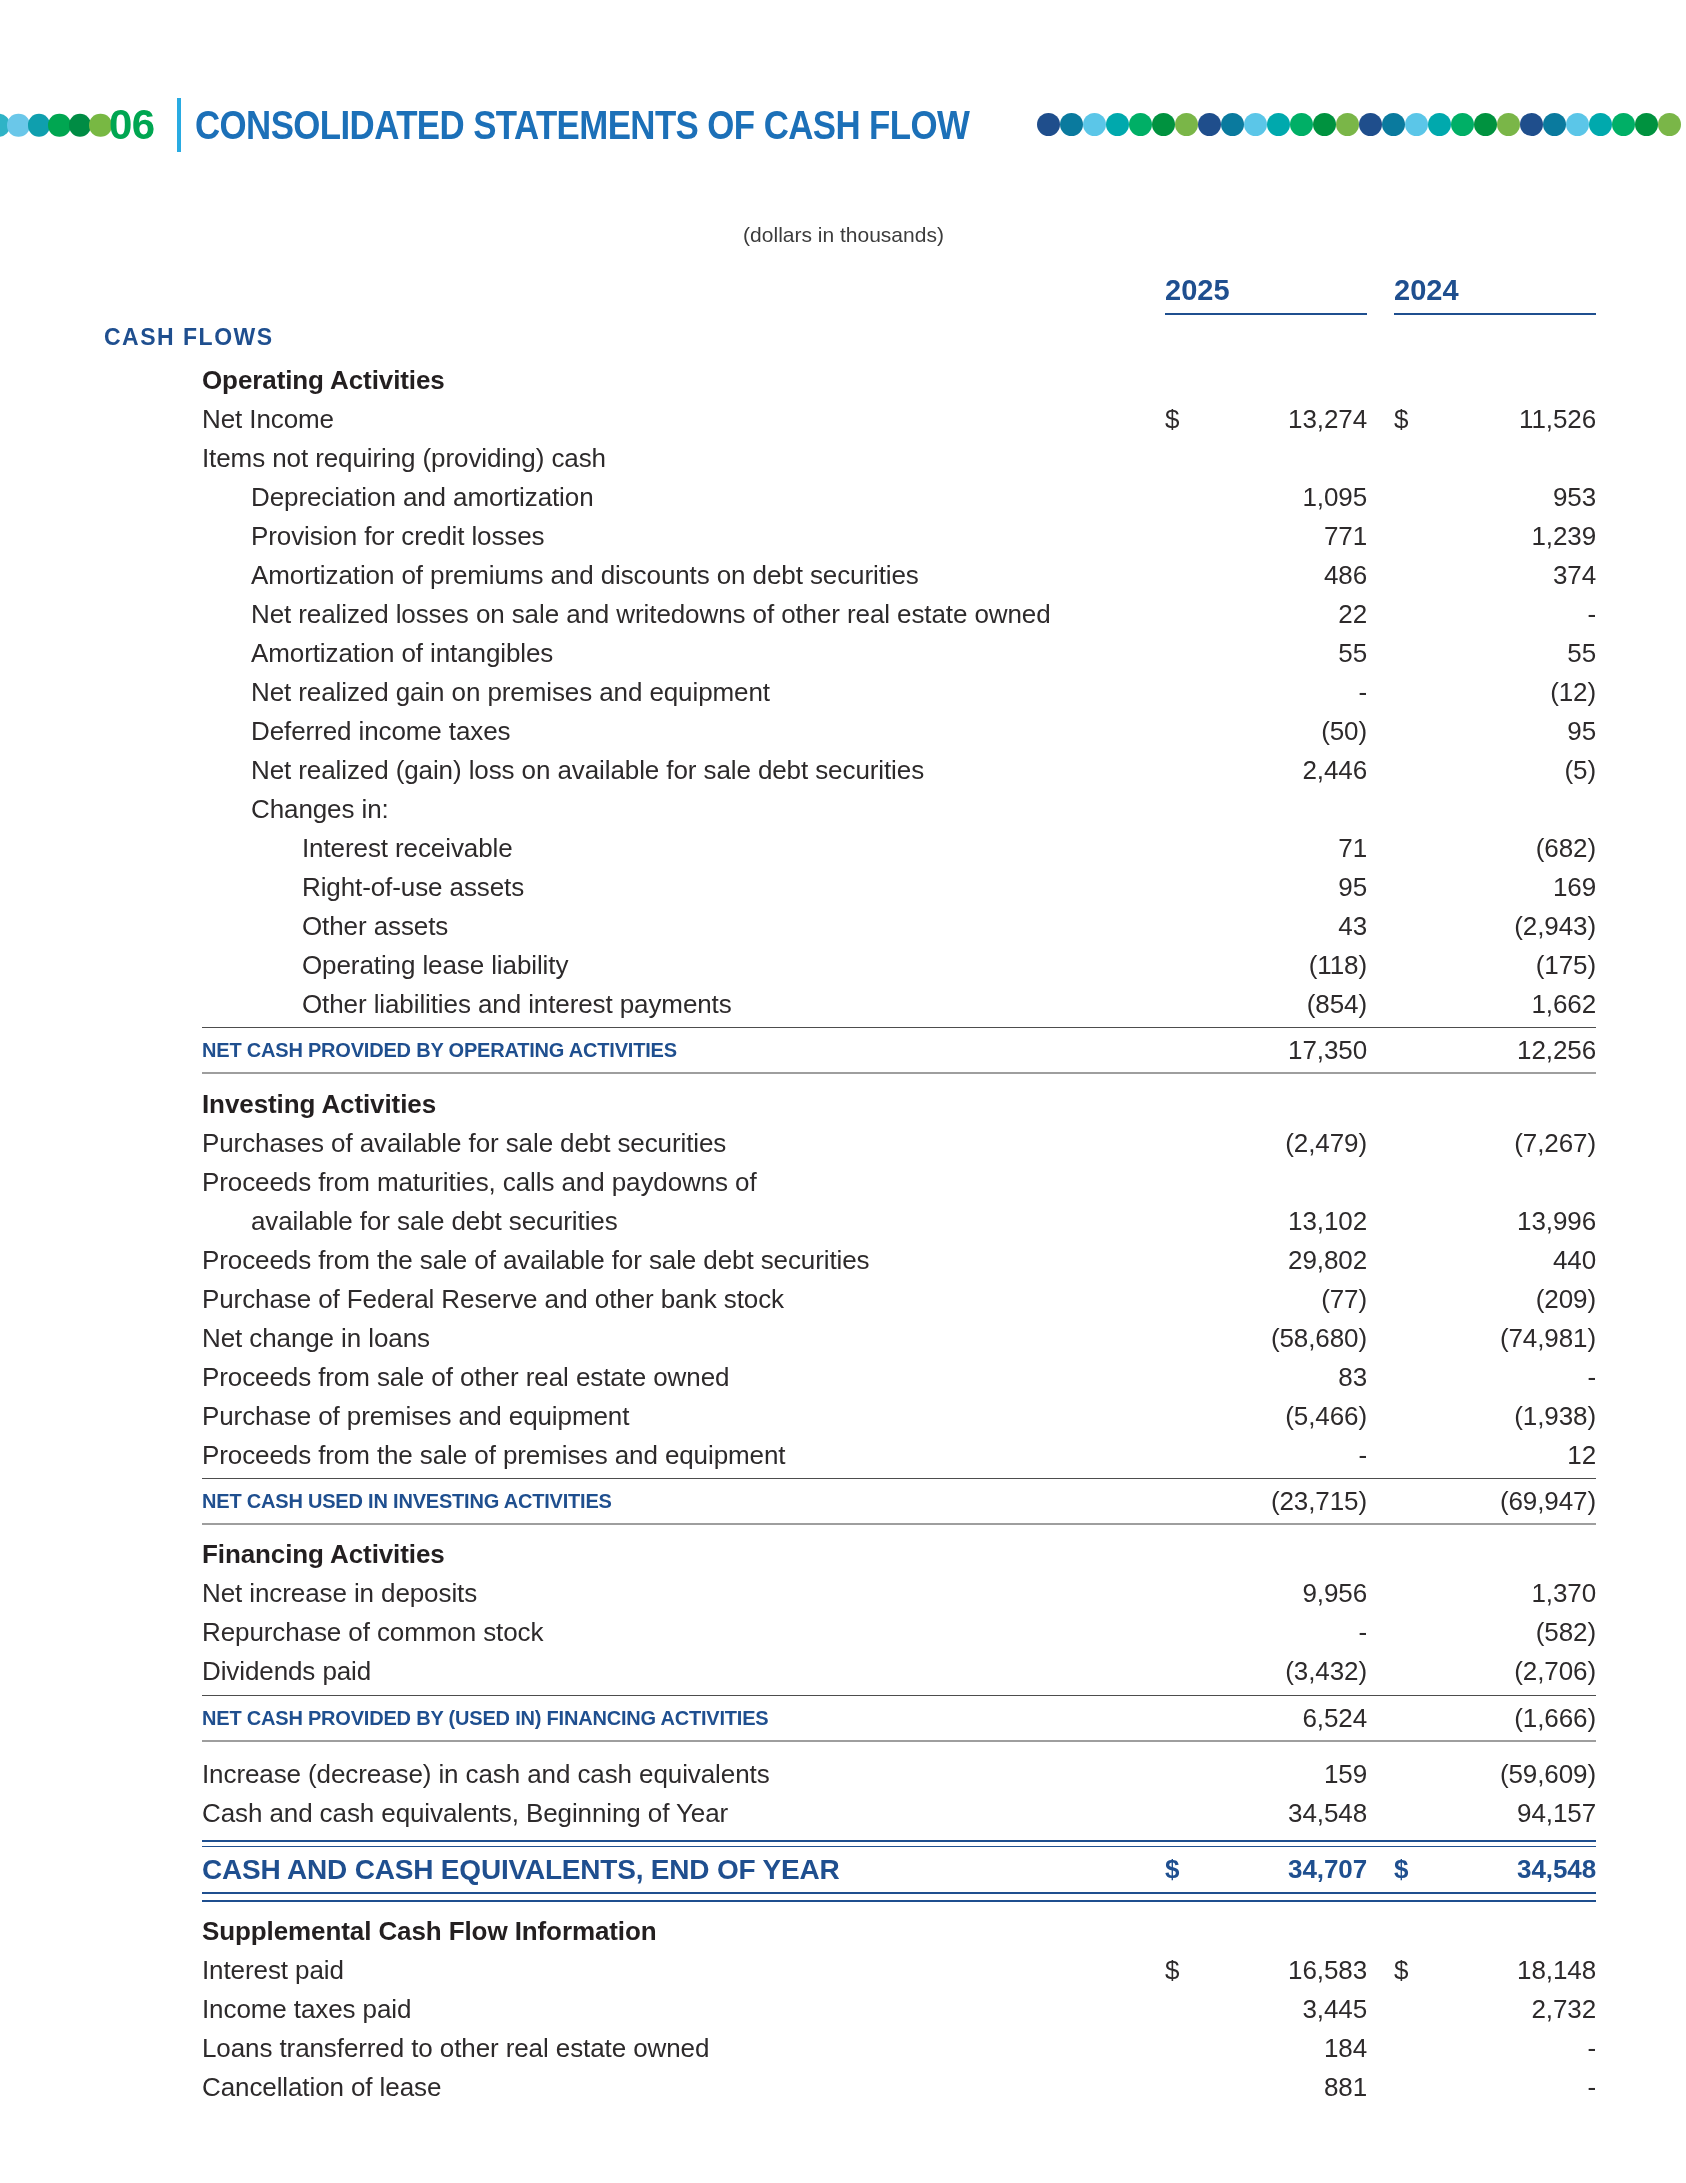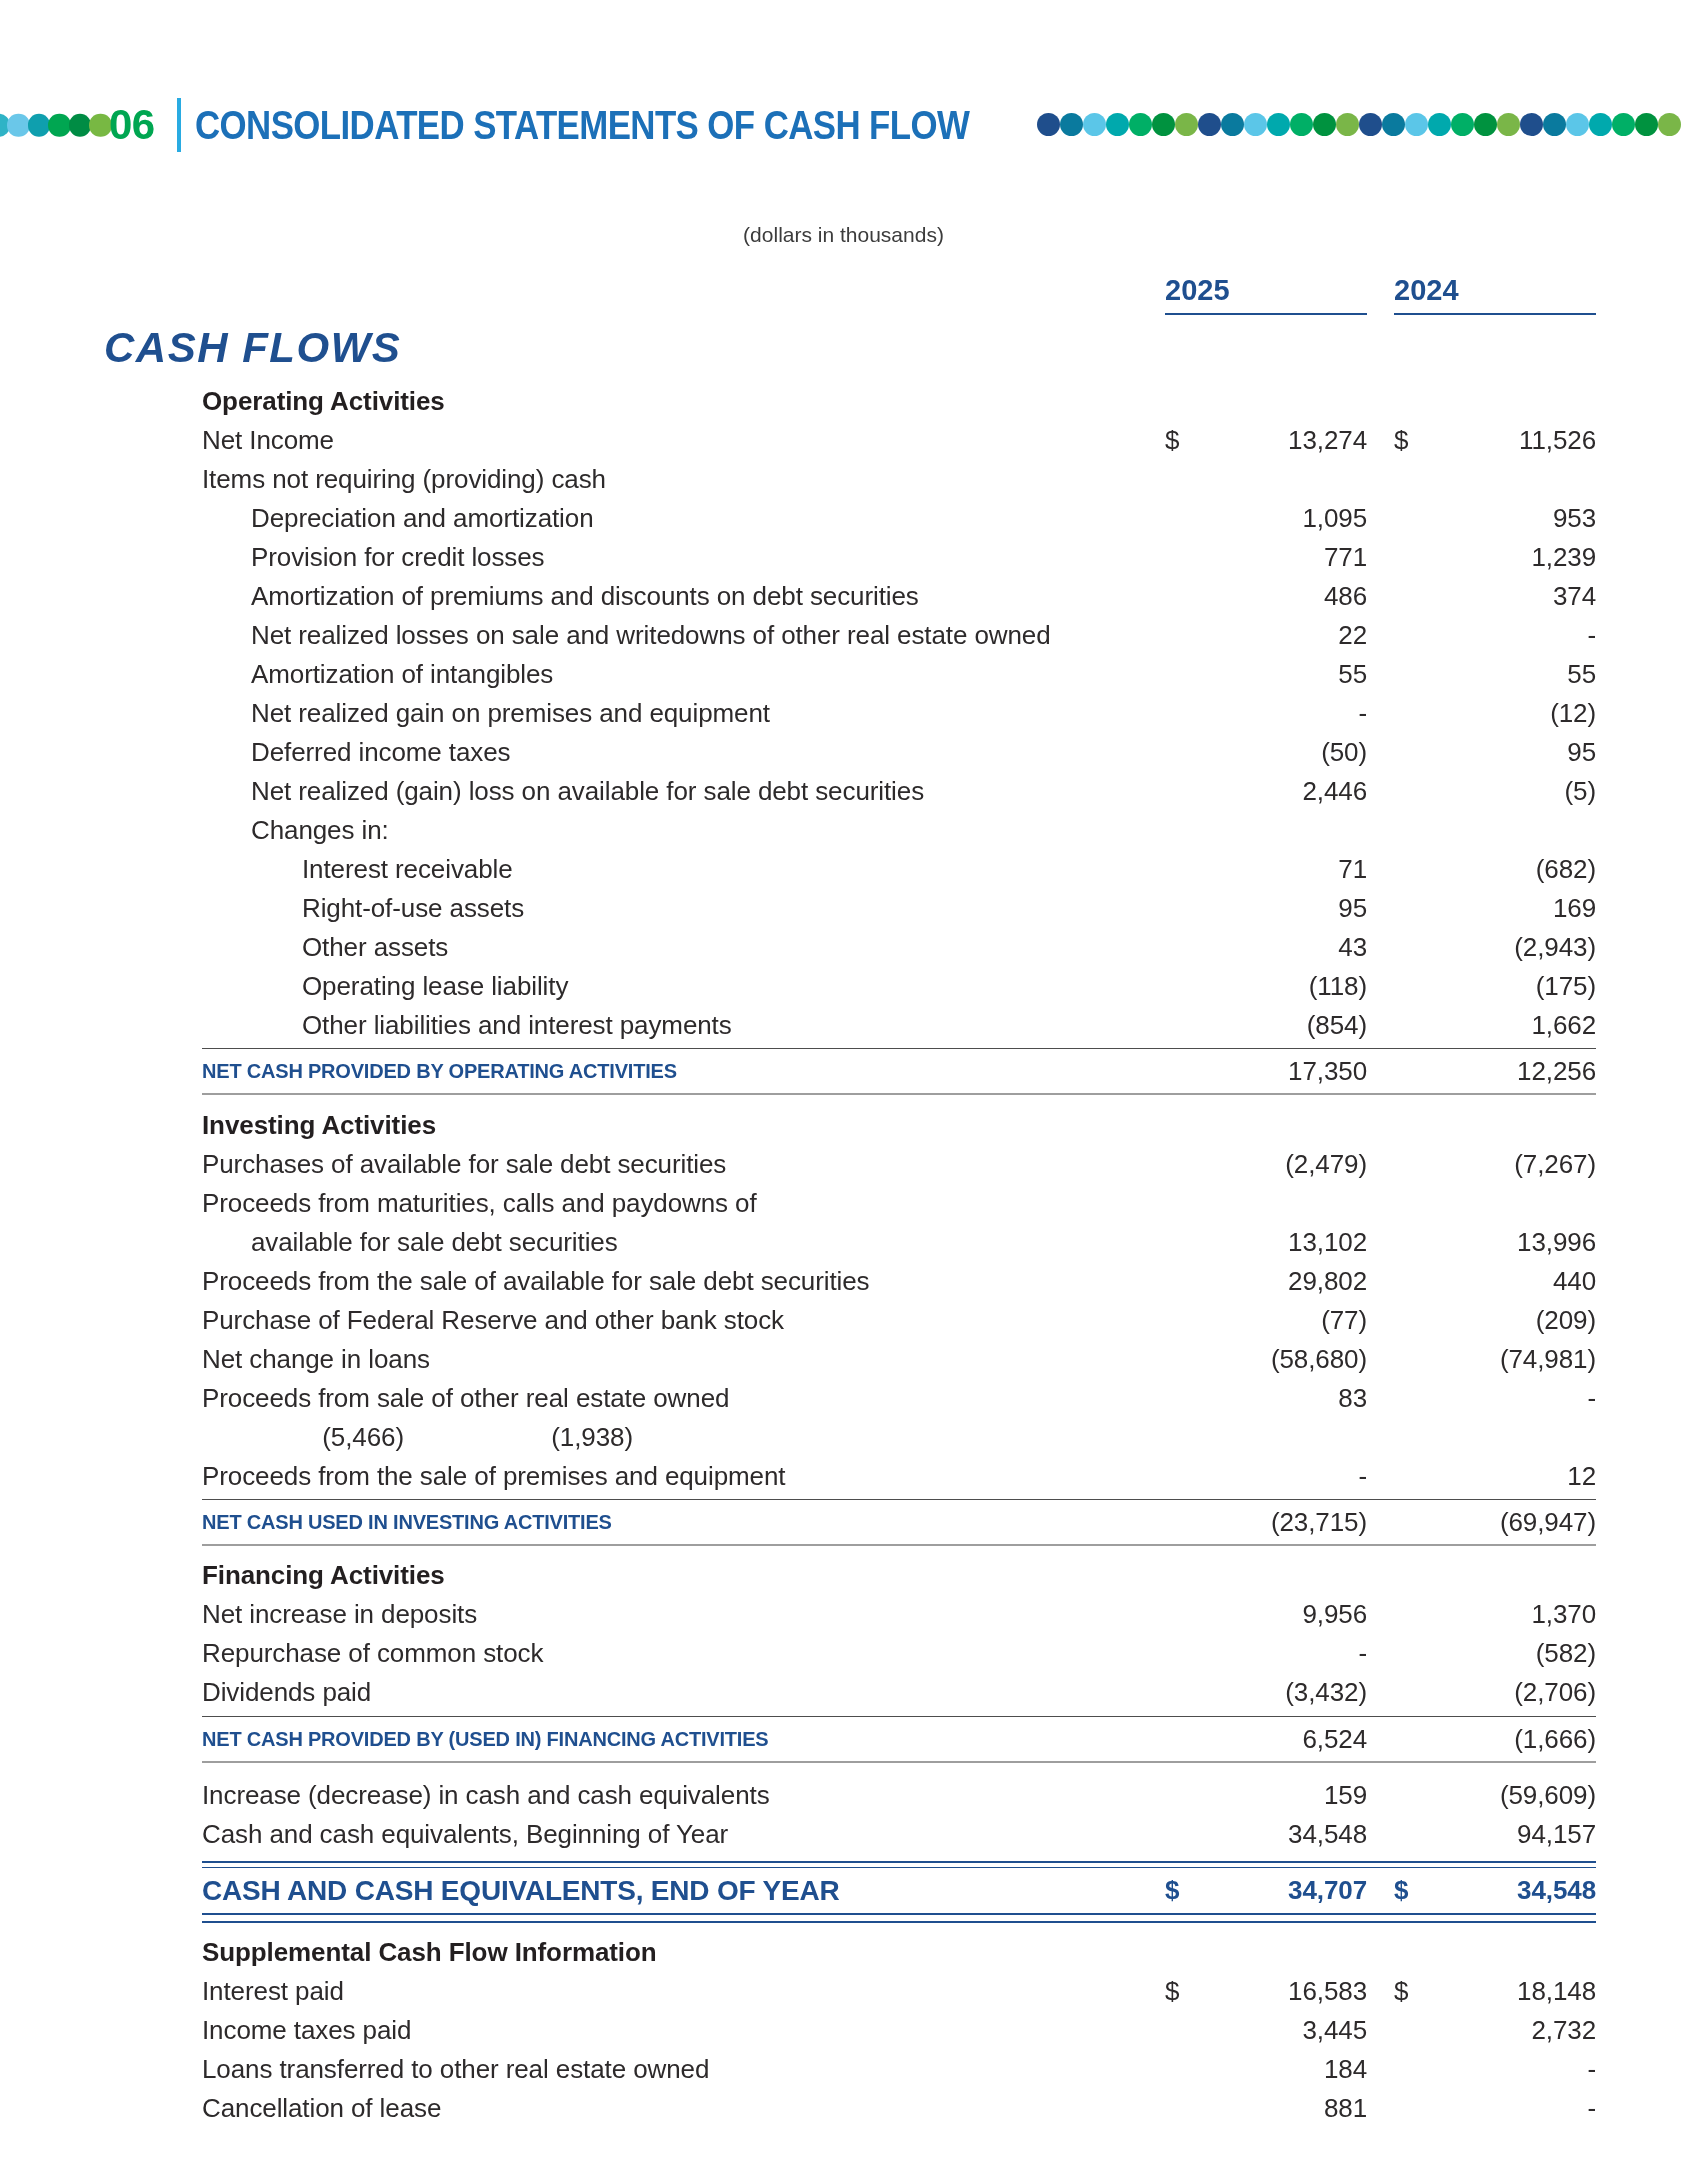--- a/index.html
+++ b/index.html
@@ -28,21 +28,21 @@
 
   
   .content{position:absolute;top:266px;left:104px;width:1492px;}
 
   .yearhead{display:flex;align-items:flex-end;height:49px;}
   .yearhead .sp{flex:1;}
   .ybox{width:202px;font-size:29px;font-weight:bold;
         padding-bottom:5.8px;border-bottom:2.9px solid #1f4f8f;}
   .ygap{width:27px;}
 
-  .cashflows{margin:8.7px 0 2.9px 0;font-size:42px;font-weight:bold;letter-spacing:1.5px;font-style:italic;}
+  .cashflows{margin:8.7px 0 2.9px 0;font-size:23px;font-weight:bold;letter-spacing:1.5px;}
 
   #rows{margin-left:98px;}
   .row{display:flex;align-items:center;height:39px;font-size:26px;letter-spacing:-0.1px;}
   .lbl{flex:1;white-space:nowrap;}
   .ind1 .lbl{padding-left:49px;}
   .ind2 .lbl{padding-left:100px;}
   .cur{width:33px;}
   .val{width:169px;text-align:right;}
   .cgap{width:27px;}
 
@@ -316,20 +316,21 @@
         </div>
         <div class="row ">
           <div class="lbl">Proceeds from sale of other real estate owned</div>
           <div class="cur"></div>
           <div class="val">83</div>
           <div class="cgap"></div>
           <div class="cur"></div>
           <div class="val">-</div>
         </div>
         <div class="row ">
+          <div class="lbl">Purchase of premises and equipment</div>
           <div class="cur"></div>
           <div class="val">(5,466)</div>
           <div class="cgap"></div>
           <div class="cur"></div>
           <div class="val">(1,938)</div>
         </div>
         <div class="row ">
           <div class="lbl">Proceeds from the sale of premises and equipment</div>
           <div class="cur"></div>
           <div class="val">-</div>

